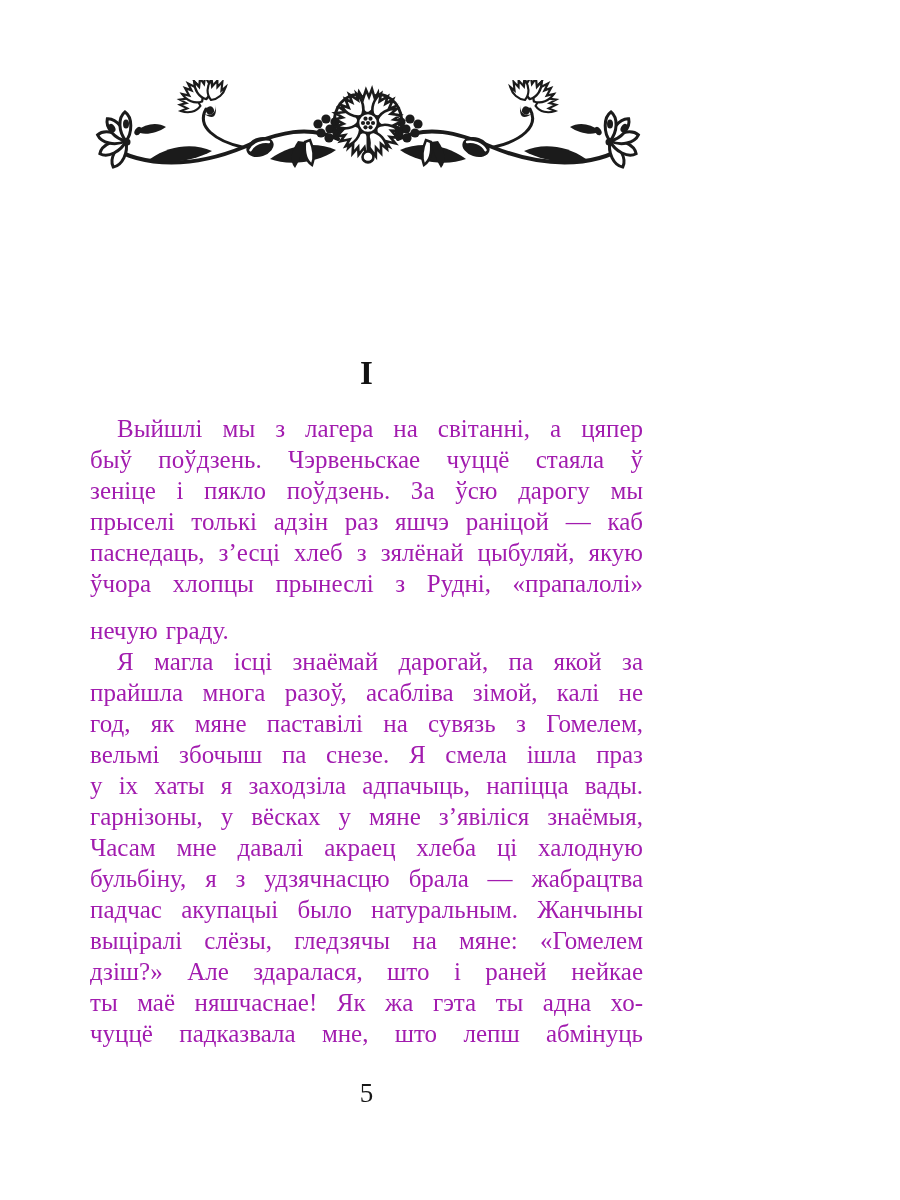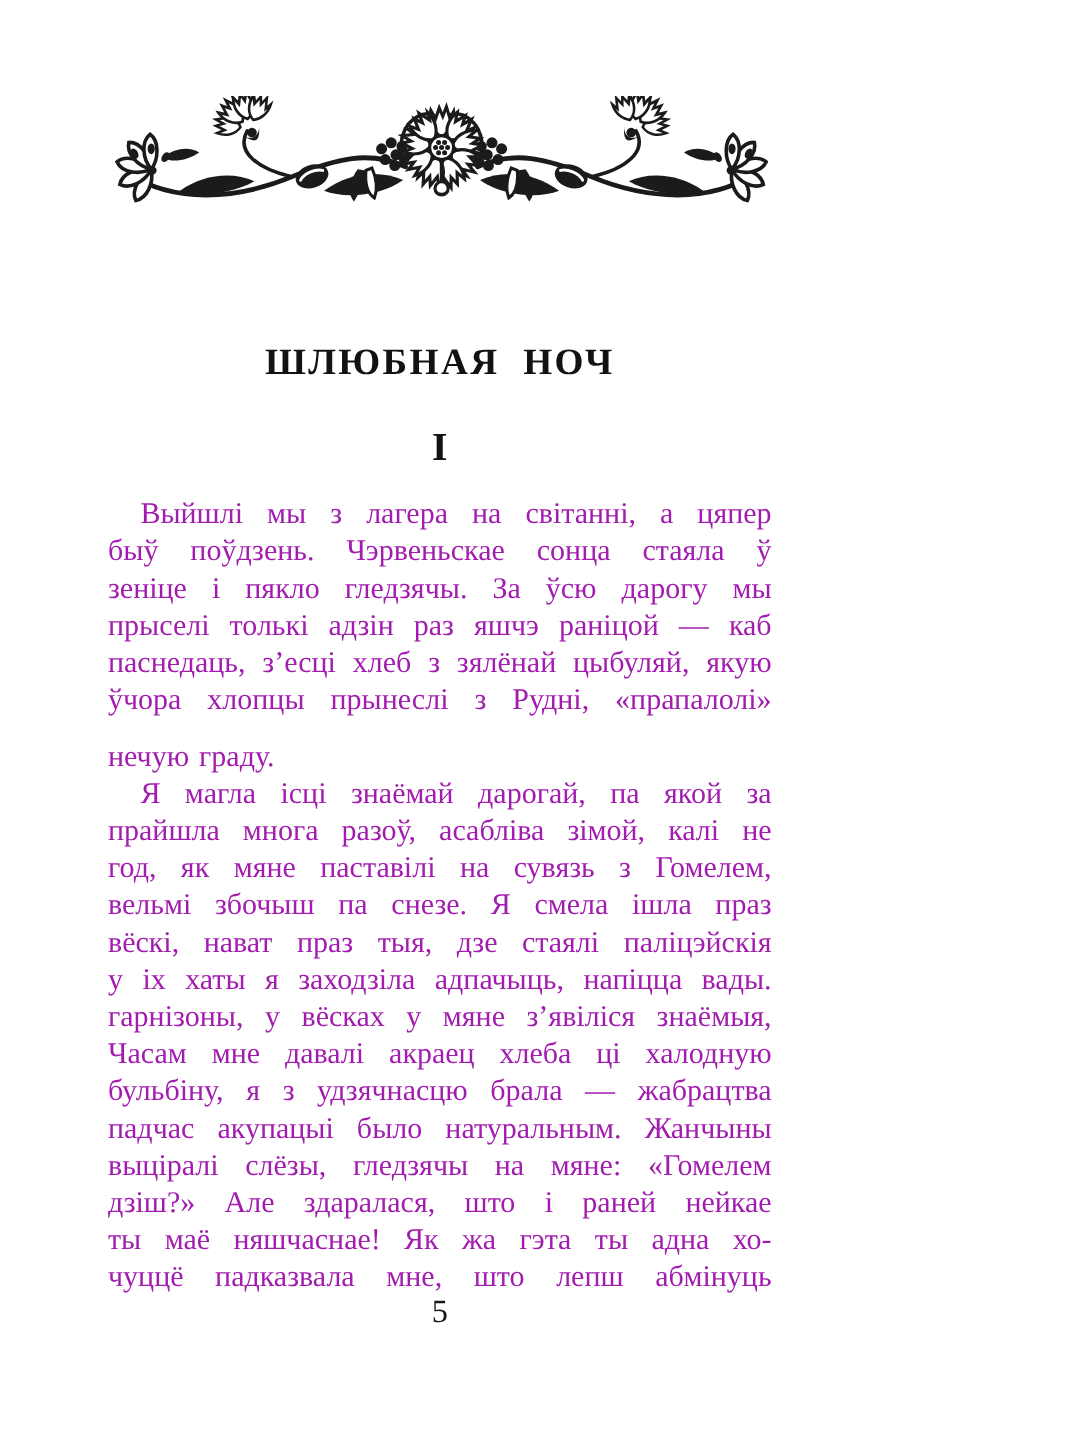--- a/index.html
+++ b/index.html
@@ -138,37 +138,35 @@
           <circle cx="2.5" cy="-4.3" r="2.1"></circle>
             <circle cx="-2.5" cy="-4.3" r="2.1"></circle>
         </g>
       </g>
       <path d="M276,52 L276,72" stroke="#1b1b1b" stroke-width="3"></path>
       <circle cx="276" cy="76" r="5.5" fill="#fff" stroke="#1b1b1b" stroke-width="2.6"></circle>
       <path d="M272,79 C274,81 278,81 280,79" fill="none" stroke="#1b1b1b" stroke-width="1.6"></path>
     </svg>
   </div>
 
-  <div class="title">ШЛЮБНАЯ НОЧ</div>
 
   <div class="chapter">I</div>
 
   <div class="bodytext" id="bodytext">
       <div class="line indent">Выйшлі мы з лагера на світанні, а цяпер</div>
-      <div class="line">быў поўдзень. Чэрвеньскае сонца стаяла ў</div>
-      <div class="line">зеніце і пякло гледзячы. За ўсю дарогу мы</div>
+      <div class="line">быў поўдзень. Чэрвеньскае чуццё стаяла ў</div>
+      <div class="line">зеніце і пякло поўдзень. За ўсю дарогу мы</div>
       <div class="line">прыселі толькі адзін раз яшчэ раніцой — каб</div>
       <div class="line">паснедаць, з’есці хлеб з зялёнай цыбуляй, якую</div>
       <div class="line">ўчора хлопцы прынеслі з Рудні, «прапалолі»</div>
       <div class="line flush">нечую граду.</div>
       <div class="line indent">Я магла ісці знаёмай дарогай, па якой за</div>
       <div class="line">прайшла многа разоў, асабліва зімой, калі не</div>
       <div class="line">год, як мяне паставілі на сувязь з Гомелем,</div>
       <div class="line">вельмі збочыш па снезе. Я смела ішла праз</div>
-      <div class="line">вёскі, нават праз тыя, дзе стаялі паліцэйскія</div>
       <div class="line">у іх хаты я заходзіла адпачыць, напіцца вады.</div>
       <div class="line">гарнізоны, у вёсках у мяне з’явіліся знаёмыя,</div>
       <div class="line">Часам мне давалі акраец хлеба ці халодную</div>
       <div class="line">бульбіну, я з удзячнасцю брала — жабрацтва</div>
       <div class="line">падчас акупацыі было натуральным. Жанчыны</div>
       <div class="line">выціралі слёзы, гледзячы на мяне: «Гомелем</div>
       <div class="line">дзіш?» Але здаралася, што і раней нейкае</div>
       <div class="line">ты маё няшчаснае! Як жа гэта ты адна хо-</div>
       <div class="line">чуццё падказвала мне, што лепш абмінуць</div>
     </div>

